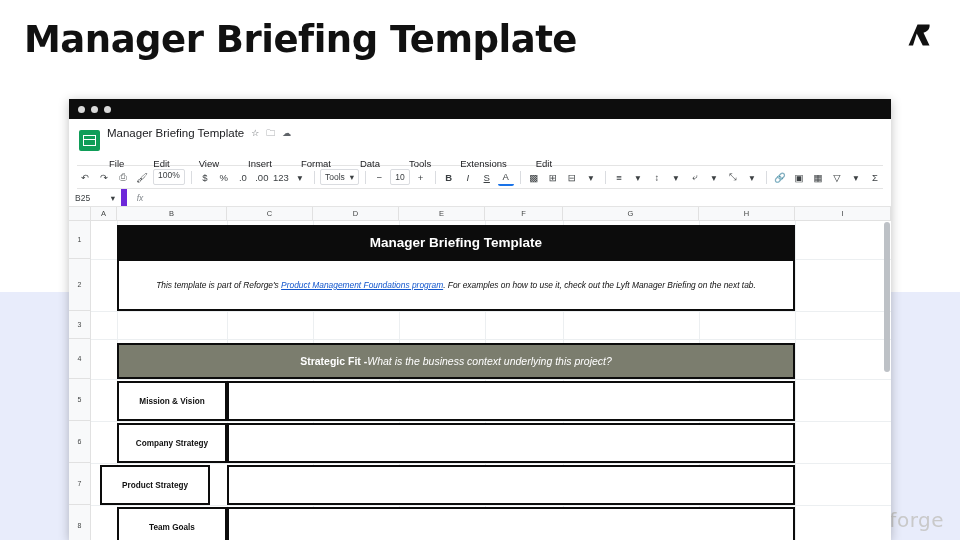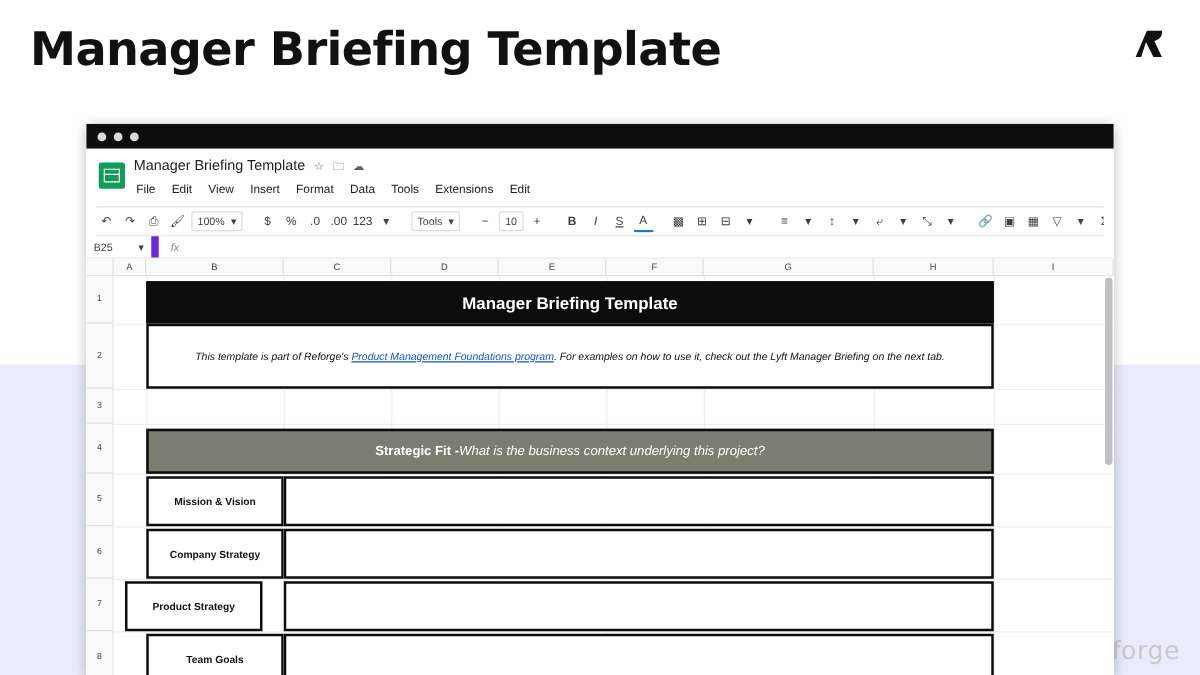--- a/index.html
+++ b/index.html
@@ -119,22 +119,22 @@
     font-size: 11.5px;
     color: #202124;
   }
   .mini-icon {
     font-size: 9px;
     color: #5f6368;
     line-height: 1;
   }
   .menubar {
     display: flex;
-    gap: 9px;
-    margin-top: 4px;
+    gap: 25px;
+    margin-top: 16px;
   }
   .menu-item {
     font-size: 9.5px;
     color: #202124;
     padding: 1px 2px;
     border-radius: 2px;
     cursor: default;
   }
 
   
@@ -174,21 +174,21 @@
     display: flex;
     align-items: center;
     padding: 0 4px;
     font-size: 8.5px;
     color: #3c4043;
     gap: 5px;
     white-space: nowrap;
   }
   .tb-box.w-font { width: 62px; justify-content: space-between; }
   .tb-box.w-size { width: 30px; justify-content: space-between; align-items: center; }
-  .tb-box.w-zoom { width: 34px; justify-content: flex-start; }
+  .tb-box.w-zoom { width: 34px; justify-content: flex-start; flex-direction: column; }
   .tb b { font-weight: bold; }
   .tb i { font-style: italic; }
   .tb u { text-decoration: underline; }
 
   
   .formulabar {
     height: 17px;
     display: flex;
     align-items: center;
     border-bottom: 1px solid #e4e4e4;

